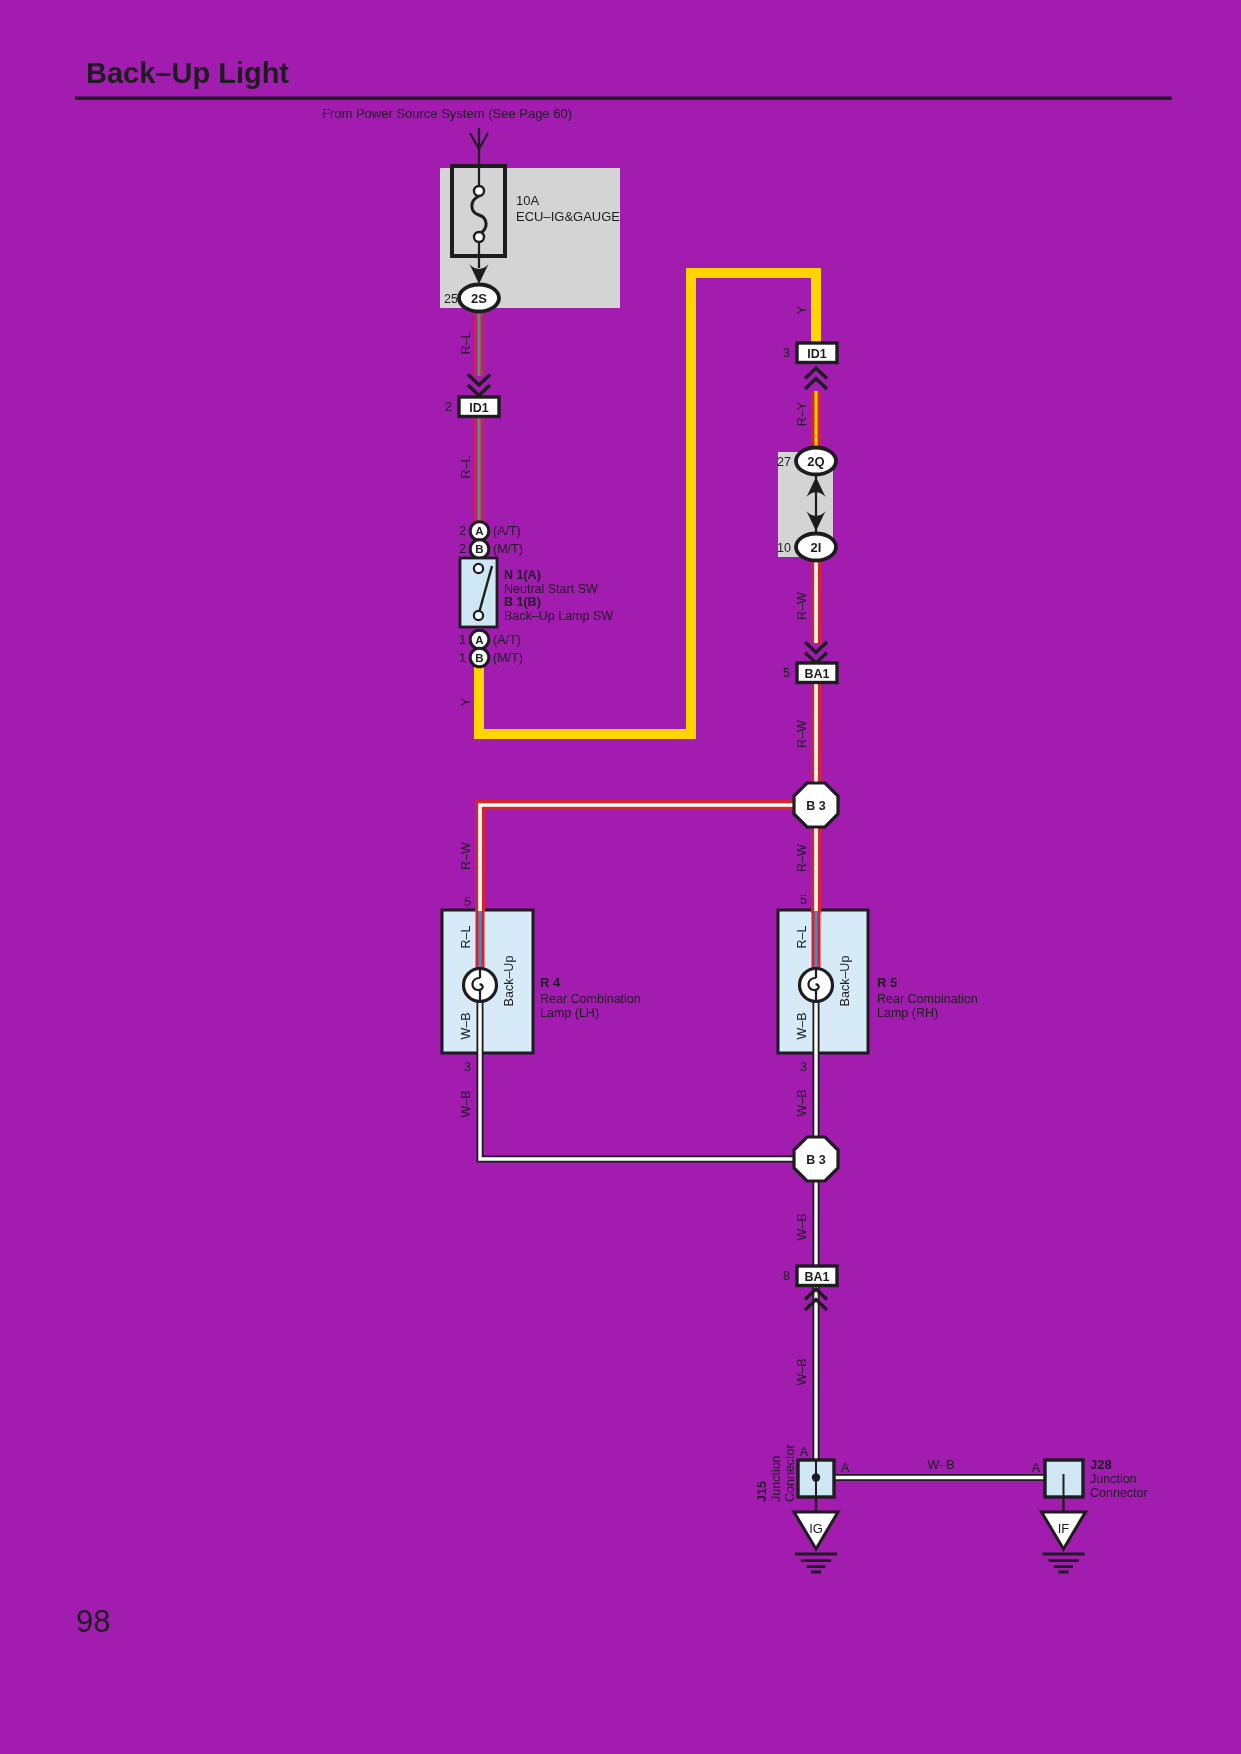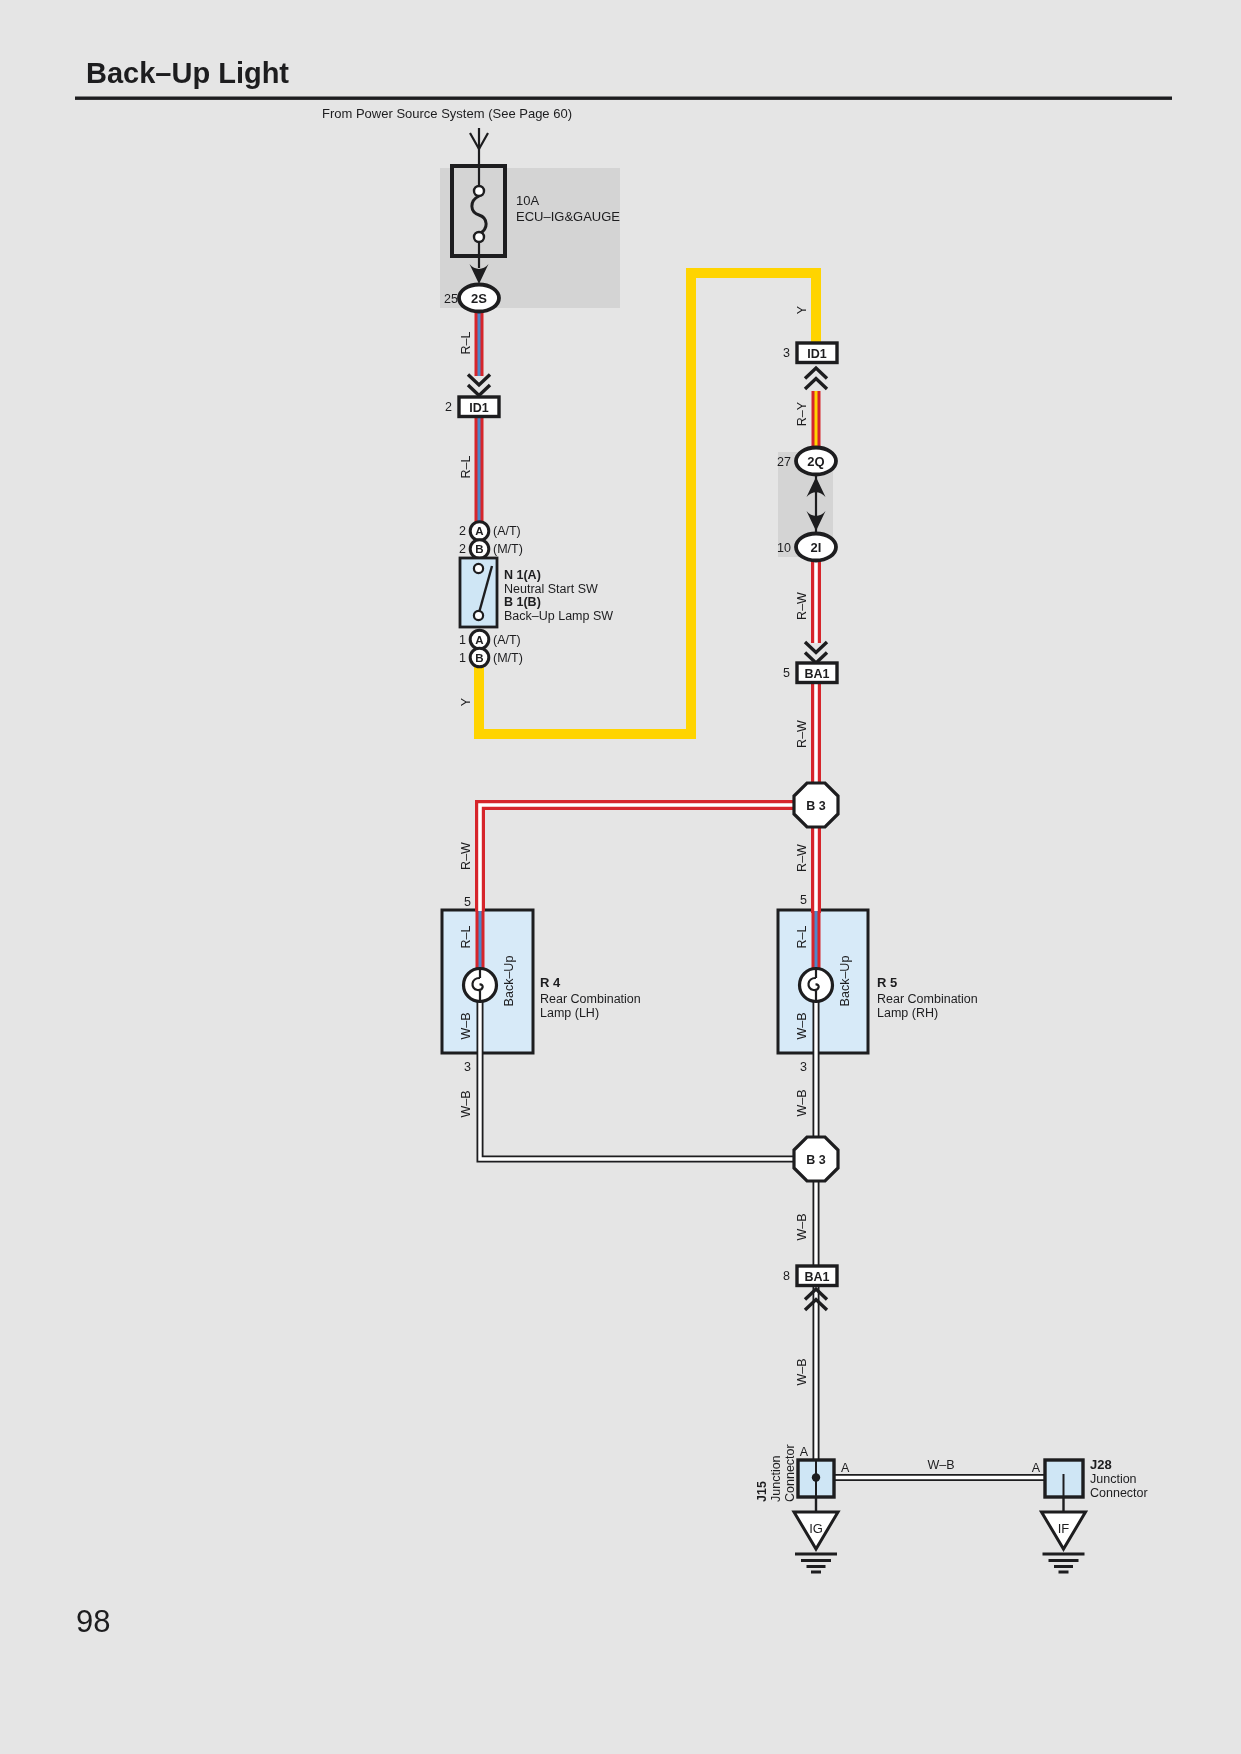--- a/index.html
+++ b/index.html
@@ -1,16 +1,16 @@
 <!DOCTYPE html>
 <html><head>
 <meta charset="utf-8">
 <style>
   html,body{margin:0;padding:0;background:#ffffff;}
-  .page{position:relative;width:1241px;height:1754px;background:#e5e5e5;overflow:hidden;}
+  .page{position:relative;width:1241px;height:1754px;background:#a21caf;overflow:hidden;}
   svg{position:absolute;left:0;top:0;}
   text{font-family:"Liberation Sans","DejaVu Sans",sans-serif;fill:#1d1d1f;}
   .s12{font-size:12.5px}
   .s13{font-size:13px}
   .s11{font-size:11.5px}
   .b{font-weight:bold}
   .title{font-size:29px;font-weight:bold}
   .pagenum{font-size:31px}
   .wire-base{fill:none}
 </style>

